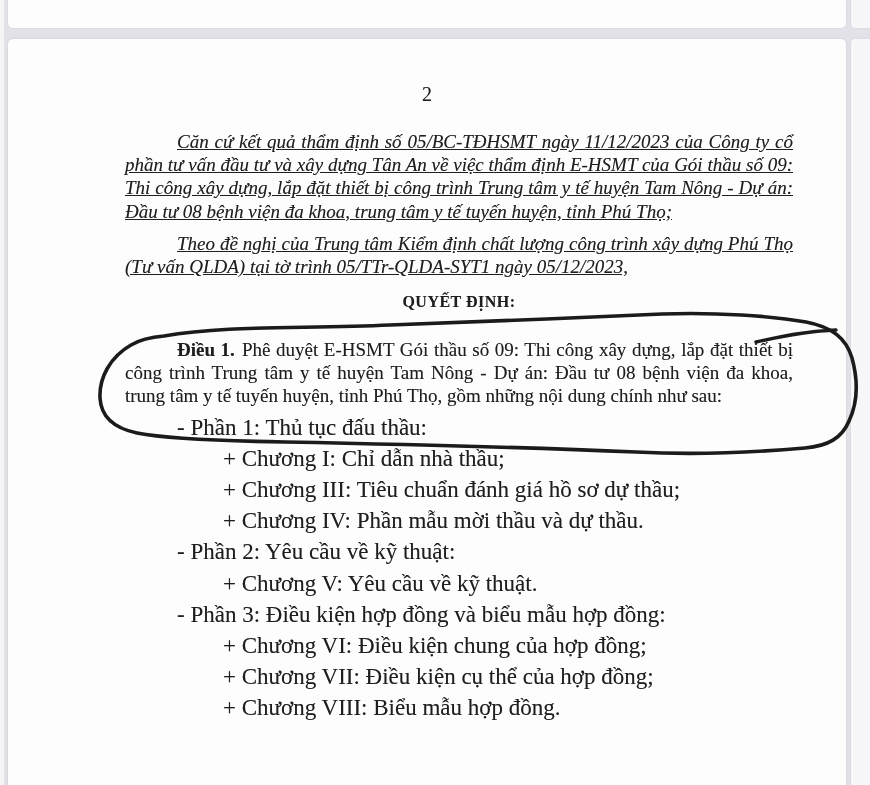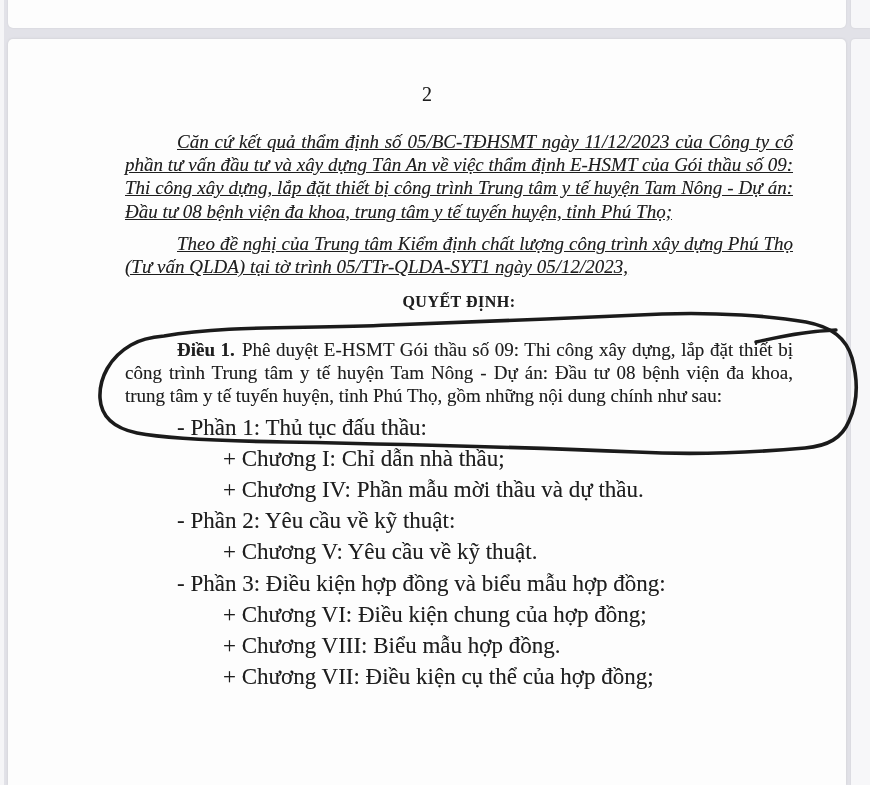--- a/index.html
+++ b/index.html
@@ -63,27 +63,28 @@
 
   <p class="para italic p2">Theo đề nghị của Trung tâm Kiểm định chất lượng công trình xây dựng Phú Thọ (Tư vấn QLDA) tại tờ trình 05/TTr-QLDA-SYT1 ngày 05/12/2023,</p>
 
   <div class="heading">QUYẾT ĐỊNH:</div>
 
   <p class="para article"><b class="article-label">Điều 1.</b><span>Phê duyệt E-HSMT Gói thầu số 09: Thi công xây dựng, lắp đặt thiết bị công trình Trung tâm y tế huyện Tam Nông - Dự án: Đầu tư 08 bệnh viện đa khoa, trung tâm y tế tuyến huyện, tỉnh Phú Thọ, gồm những nội dung chính như sau:</span></p>
 
   <div class="outline">
       <div class="outline-item lvl1">- Phần 1: Thủ tục đấu thầu:</div>
       <div class="outline-item lvl2">+ Chương I: Chỉ dẫn nhà thầu;</div>
+      <div class="outline-item lvl2">+ Chương III: Tiêu chuẩn đánh giá hồ sơ dự thầu;</div>
       <div class="outline-item lvl2">+ Chương IV: Phần mẫu mời thầu và dự thầu.</div>
       <div class="outline-item lvl1">- Phần 2: Yêu cầu về kỹ thuật:</div>
       <div class="outline-item lvl2">+ Chương V: Yêu cầu về kỹ thuật.</div>
       <div class="outline-item lvl1">- Phần 3: Điều kiện hợp đồng và biểu mẫu hợp đồng:</div>
       <div class="outline-item lvl2">+ Chương VI: Điều kiện chung của hợp đồng;</div>
+      <div class="outline-item lvl2">+ Chương VII: Điều kiện cụ thể của hợp đồng;</div>
       <div class="outline-item lvl2">+ Chương VIII: Biểu mẫu hợp đồng.</div>
-      <div class="outline-item lvl2">+ Chương VII: Điều kiện cụ thể của hợp đồng;</div>
     </div>
 </div>
 
 <svg class="annotation-svg" viewBox="0 0 870 785" xmlns="http://www.w3.org/2000/svg">
   <path d="M 164 336
            C 225 325, 300 329, 390 325
            C 470 322, 575 318, 662 314
            C 716 312, 772 316, 806 322
            C 832 327, 846 338, 852 358
            C 858 380, 858 402, 849 421

